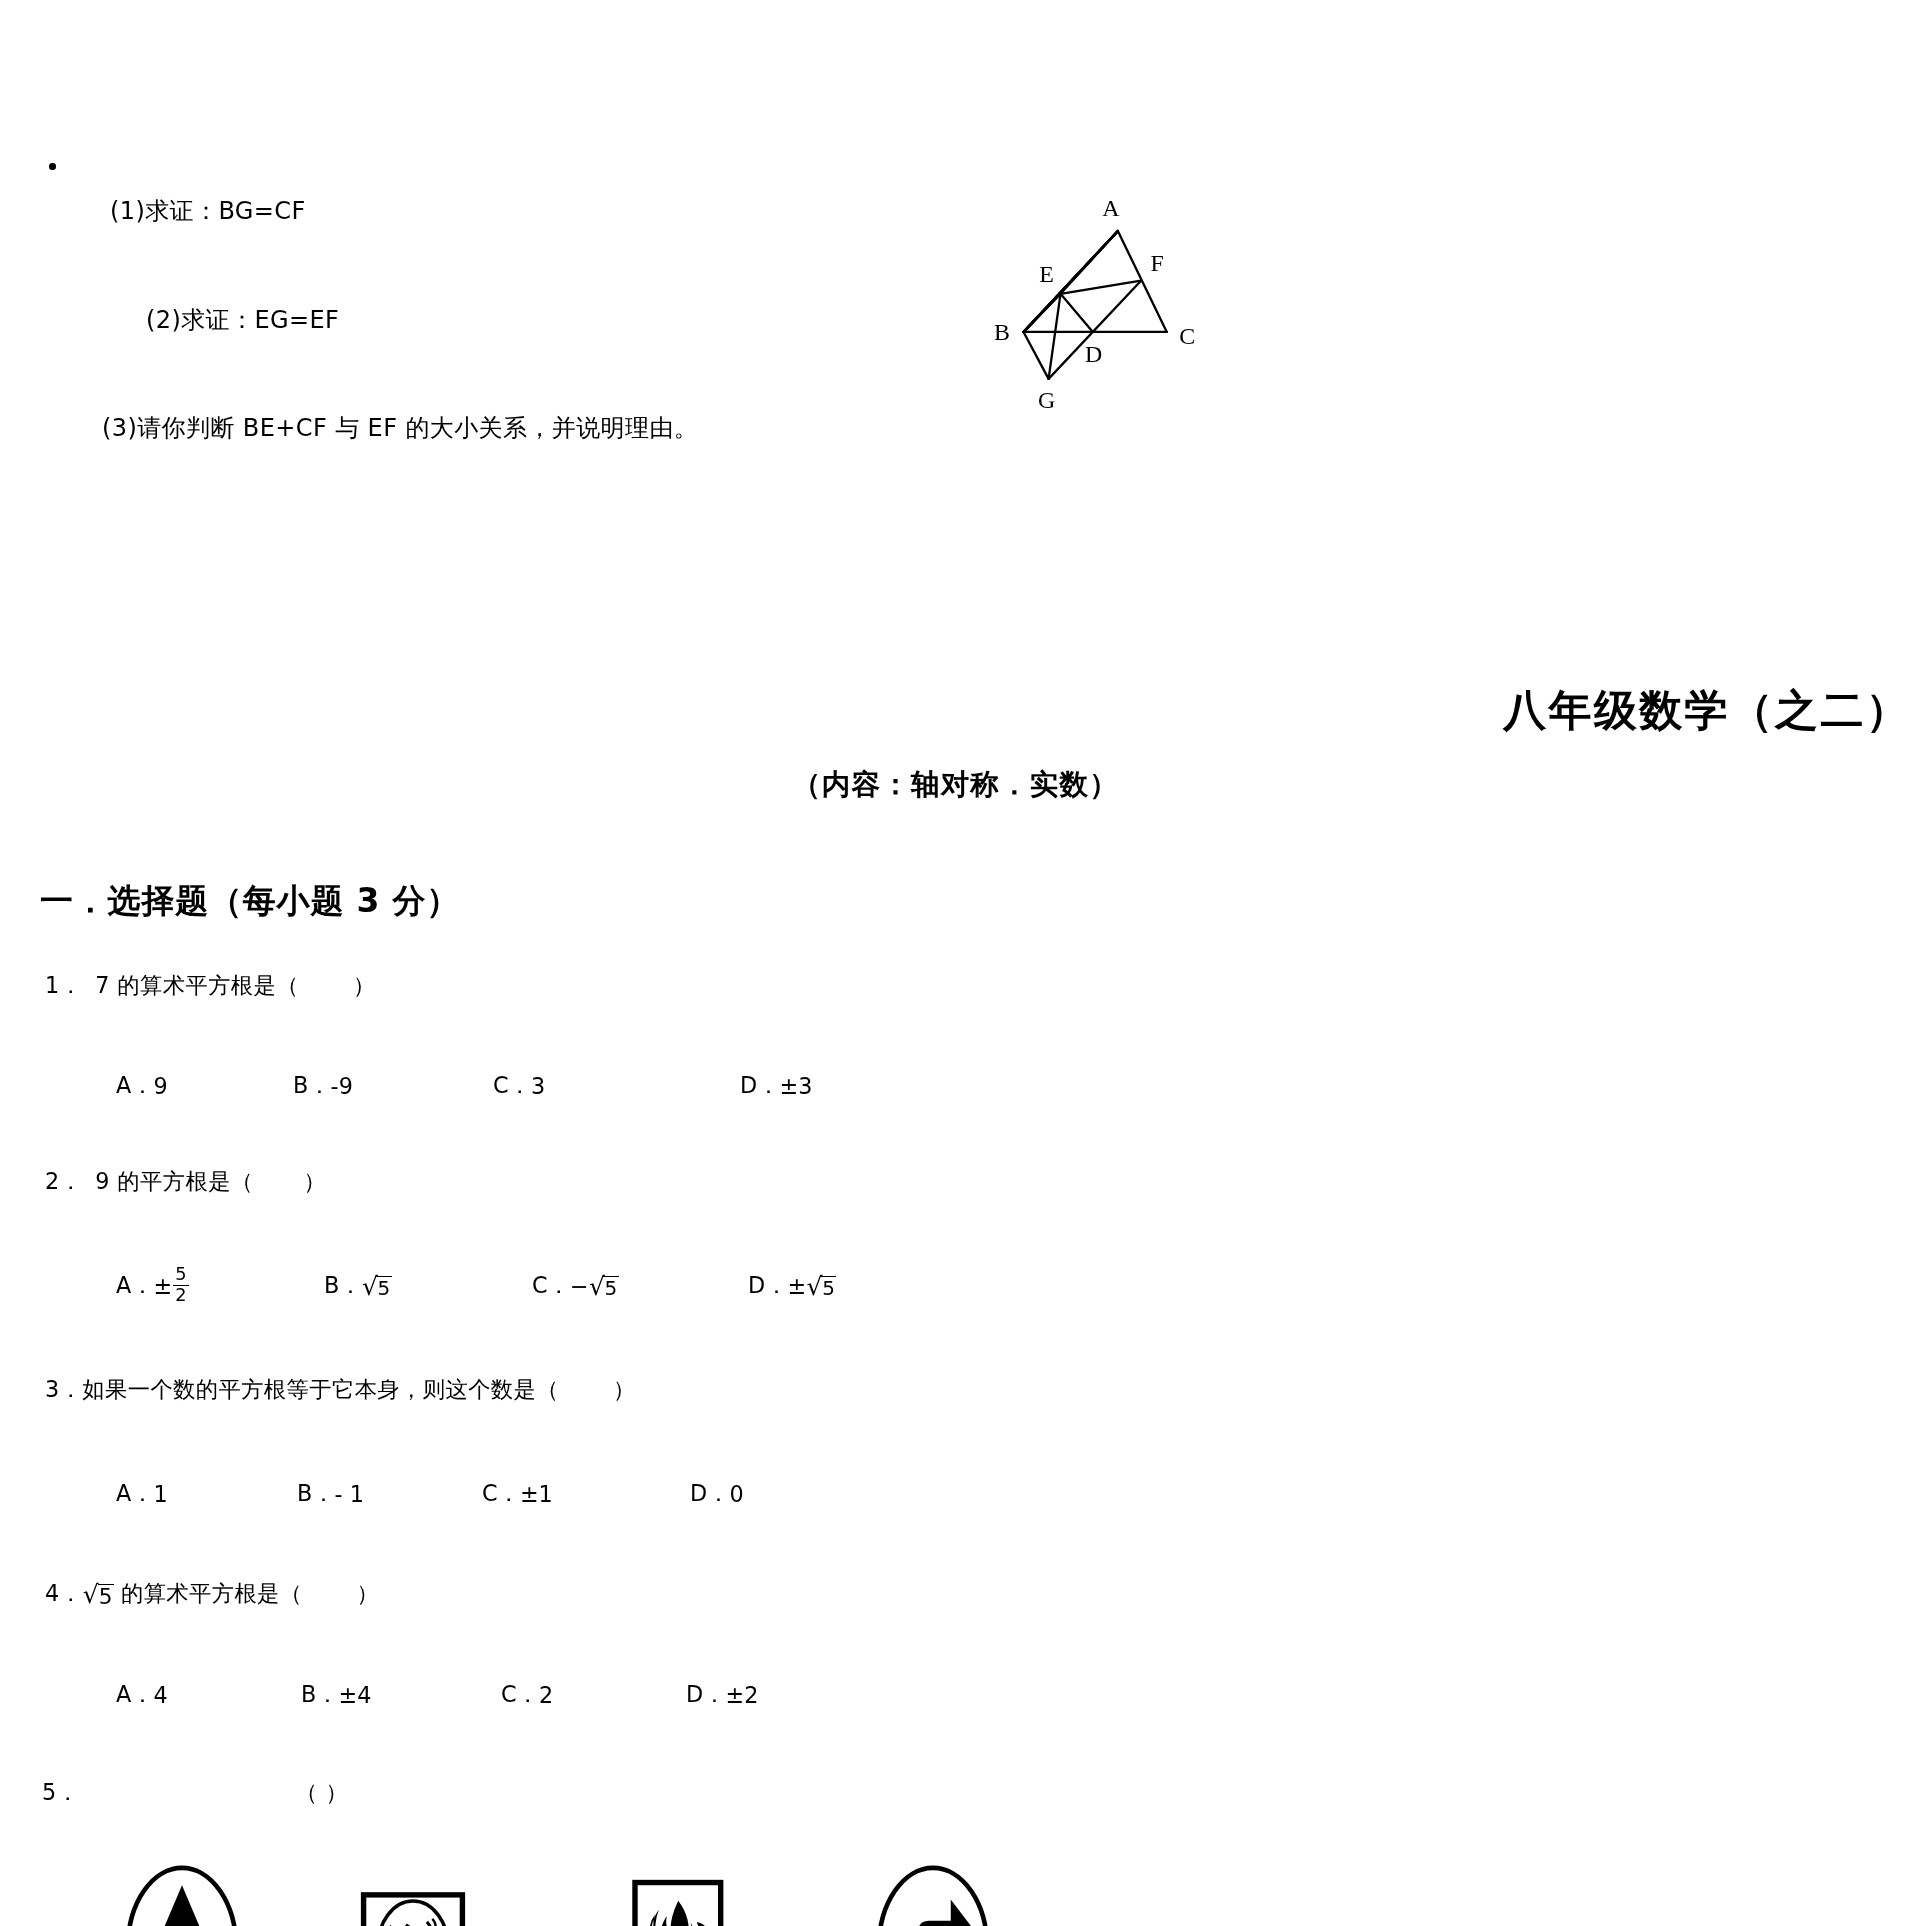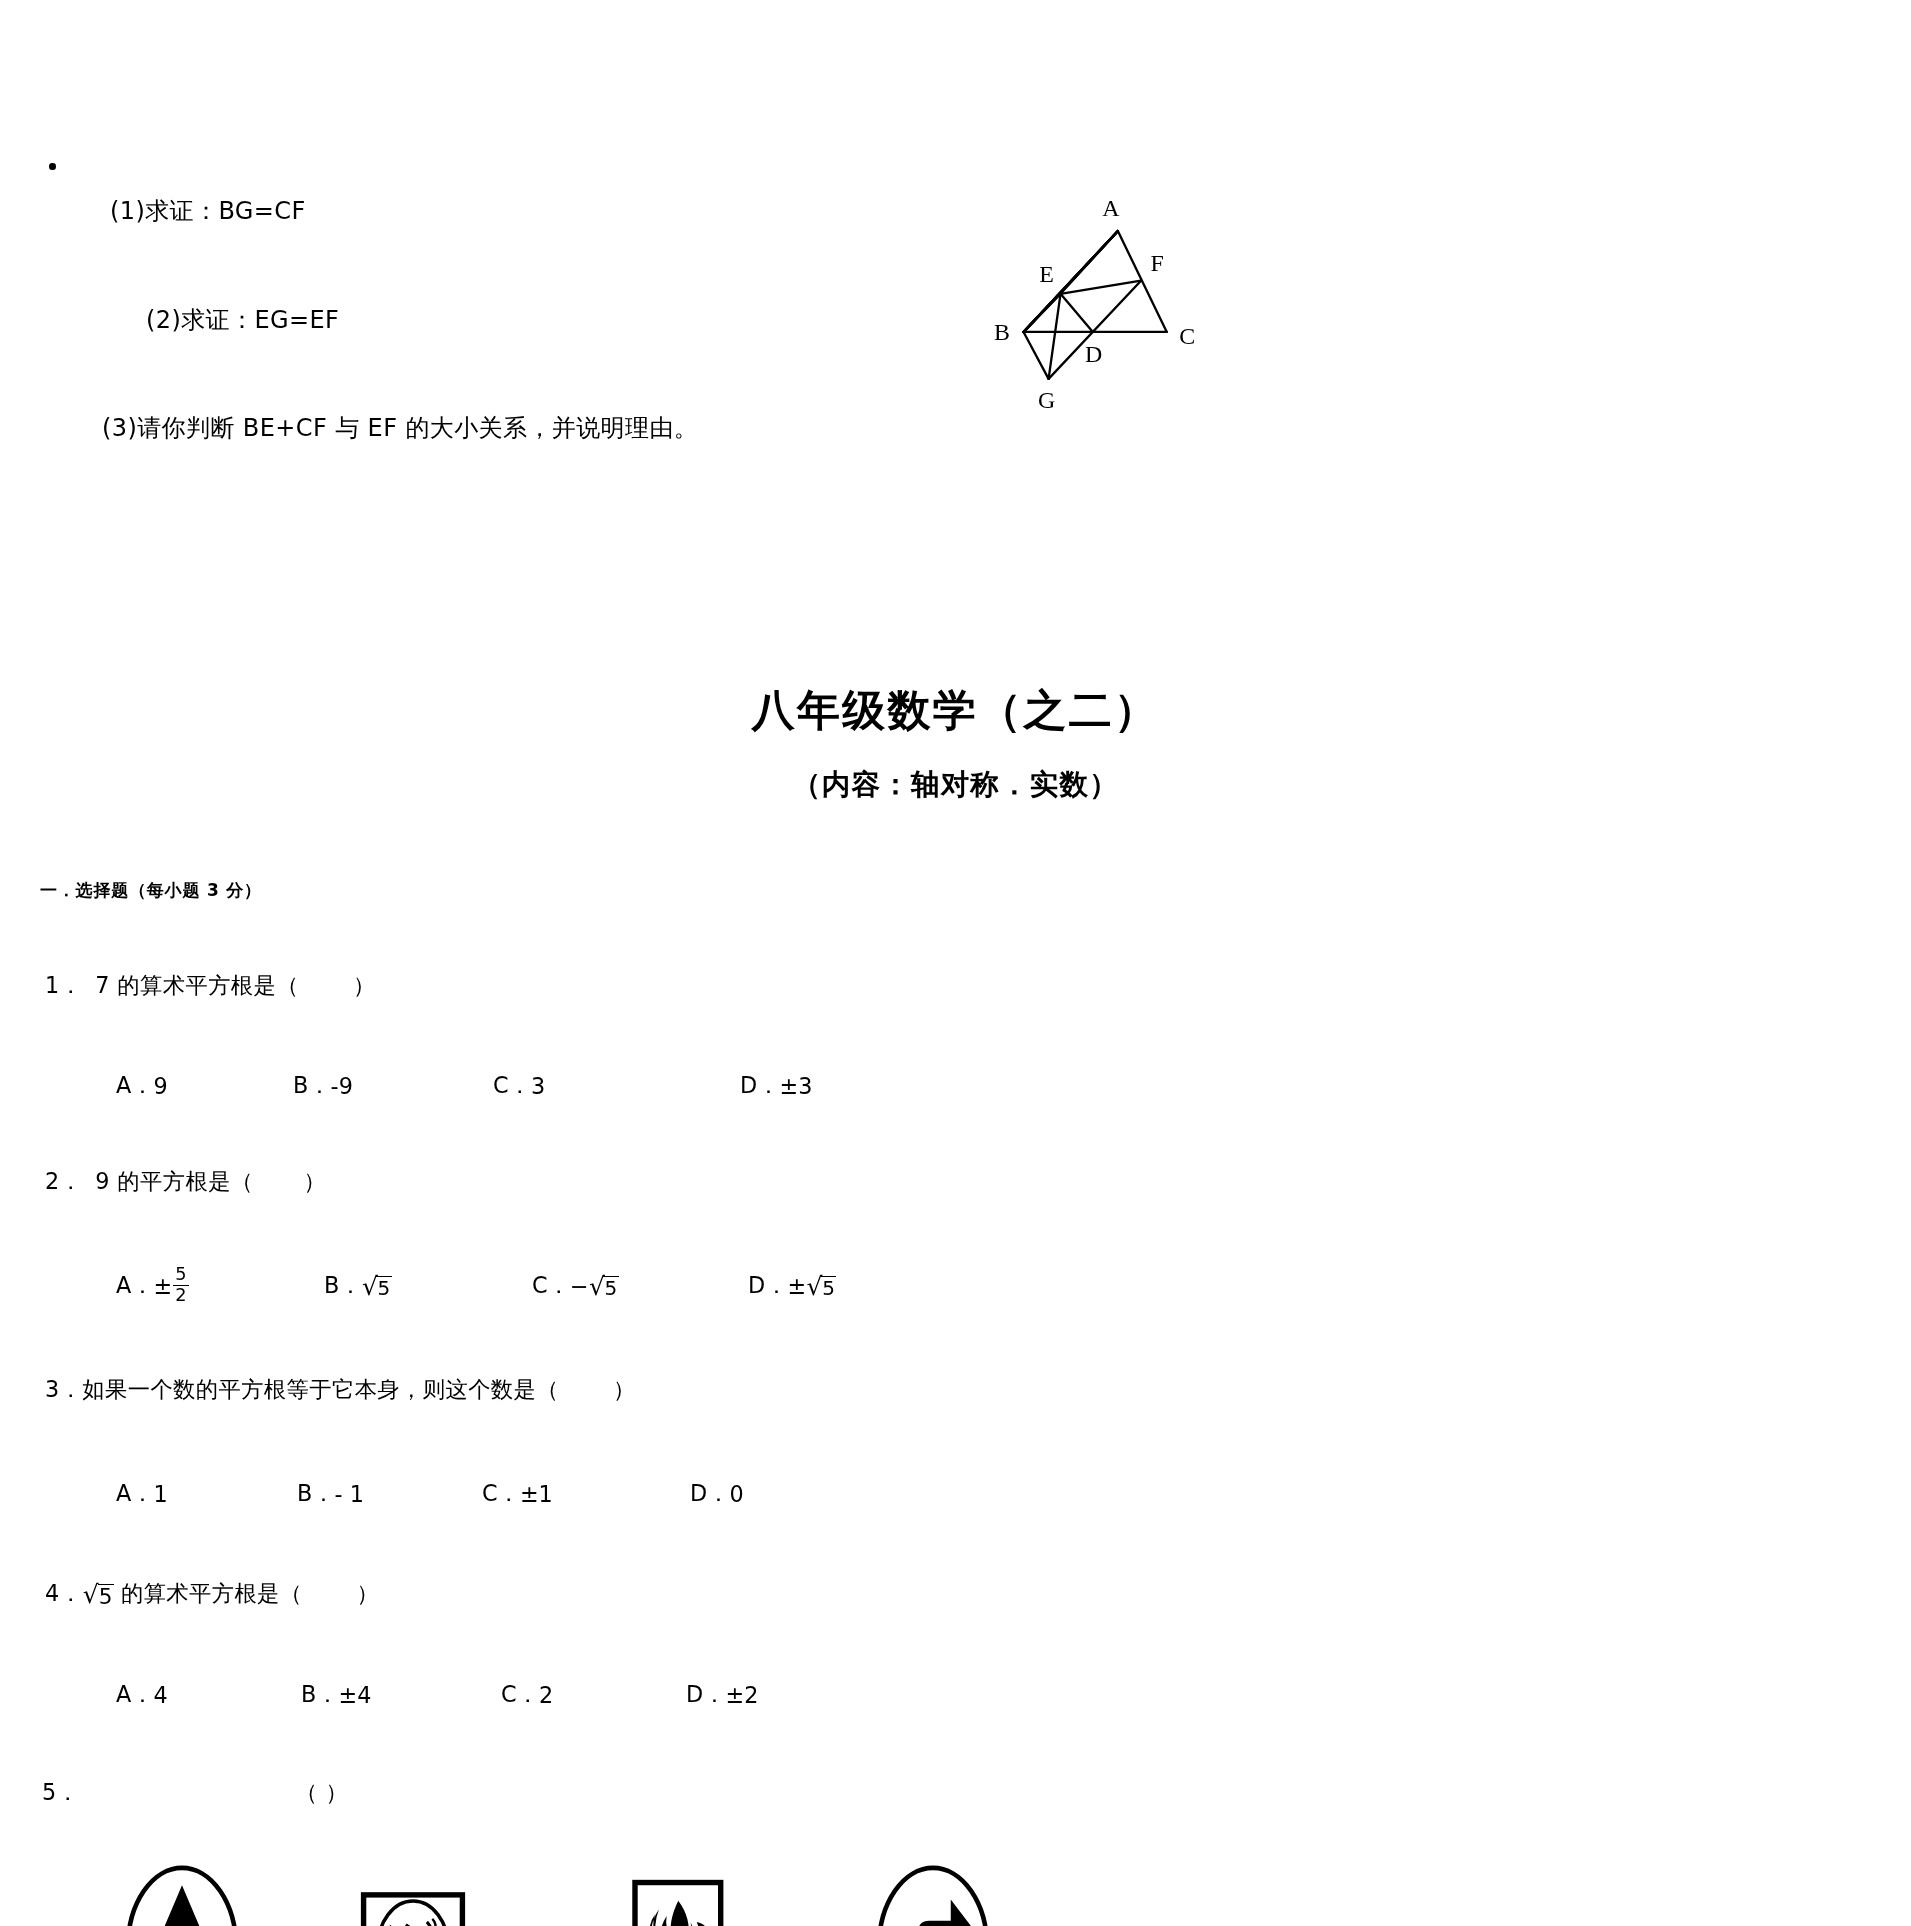--- a/index.html
+++ b/index.html
@@ -54,21 +54,21 @@
     font-size: 62px;
     fill: #000;
   }
 
   
   .doc-title {
     position: absolute;
     left: 0;
     top: 682px;
     width: 100%;
-    text-align: center;
+    text-align: right;
     font-family: Liberation Serif, serif;
     font-size: 43px;
     font-weight: 700;
     letter-spacing: 2.3px;
     color: #000;
   }
   .doc-subtitle {
     position: absolute;
     left: 0;
     top: 766px;
@@ -80,21 +80,21 @@
     letter-spacing: 1.2px;
     color: #000;
   }
 
   
   .section-heading {
     position: absolute;
     left: 40px;
     top: 879px;
     font-family: "DejaVu Sans", sans-serif;
-    font-size: 17px;
+    font-size: 33px;
     font-weight: 700;
     letter-spacing: 0.8px;
     white-space: nowrap;
   }
 
   
   .q-stem {
     position: absolute;
     font-family: "DejaVu Sans", sans-serif;
     font-size: 22.3px;

